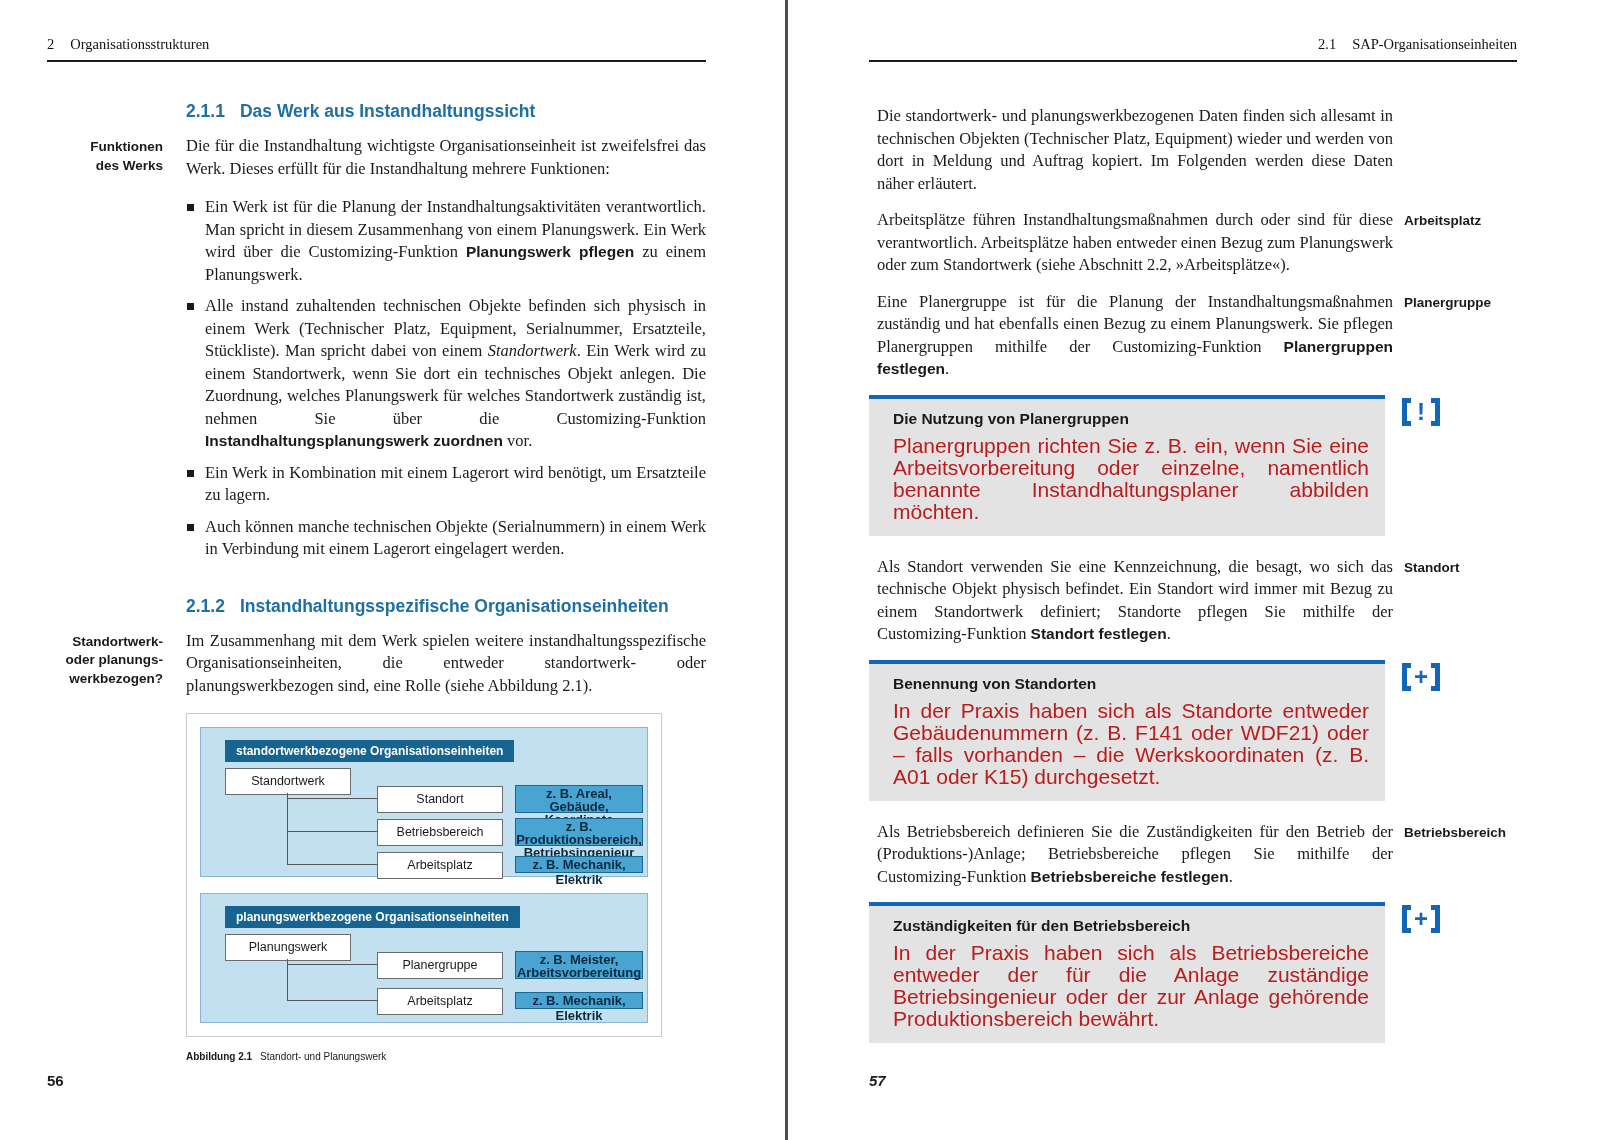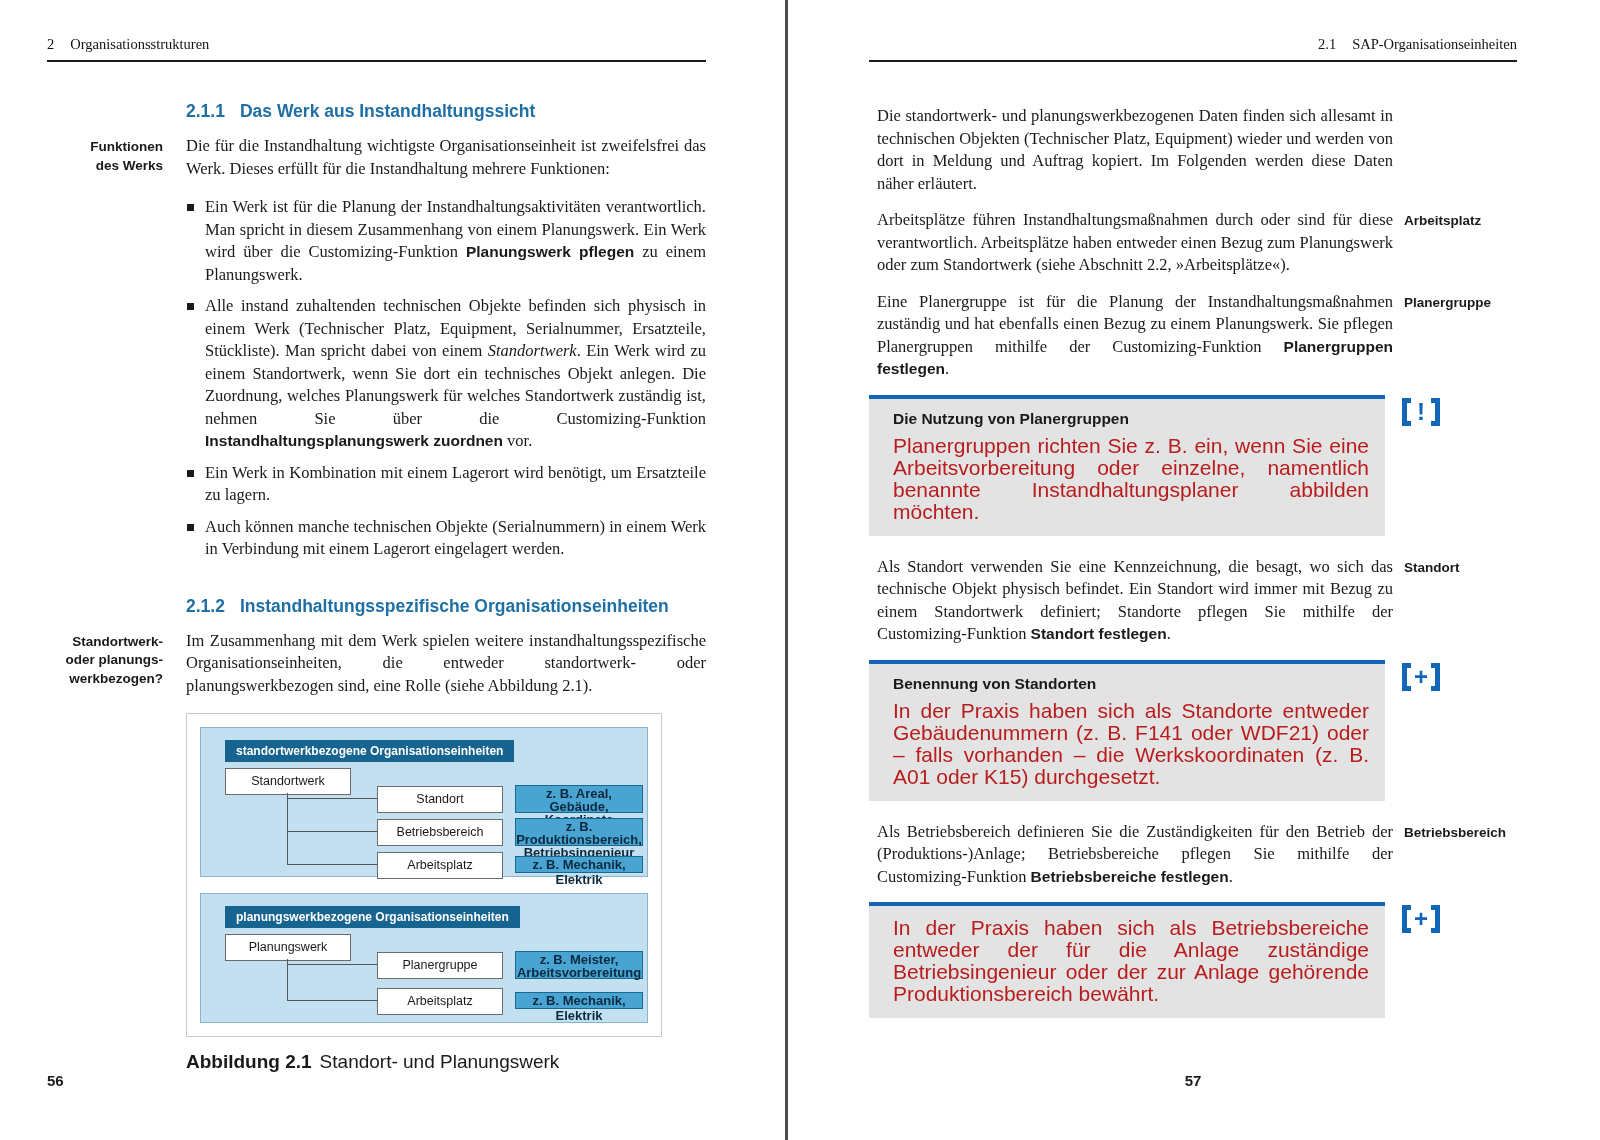--- a/index.html
+++ b/index.html
@@ -19,21 +19,21 @@
   .rh-left{left:47px;width:659px;text-align:left;}
   .rh-right{left:81px;width:648px;text-align:right;}
   .rh-num{margin-right:16px;}
   .rh-rule{position:absolute;top:60px;height:2px;background:#1a1a1a;}
   #page-left .rh-rule{left:47px;width:659px;}
   #page-right .rh-rule{left:81px;width:648px;}
 
   .page-number{position:absolute;top:1072px;font-family:"Liberation Sans","DejaVu Sans",sans-serif;
     font-size:15px;font-weight:bold;color:#1a1a1a;}
   #page-left .page-number{left:47px;}
-  #page-right .page-number{left:81px;width:648px;text-align:center;}
+  #page-right .page-number{left:81px;width:648px;text-align:left;font-style:italic;}
 
   
   .lp-body{position:absolute;left:47px;top:100px;width:659px;}
   .rp-body{position:absolute;left:81px;top:96px;width:648px;}
 
   .section-heading{font-family:"Liberation Sans","DejaVu Sans",sans-serif;font-size:17.5px;
     font-weight:bold;color:#1e6fa5;margin:0 0 13px 139px;line-height:22px;}
   .section-heading .sec-num{margin-right:15px;}
 
   .para-row{position:relative;width:659px;margin-bottom:14px;}
@@ -80,21 +80,21 @@
   .p1-r1{top:58px;} .p1-r2{top:91px;} .p1-r3{top:124px;}
   .p1-e1{top:57px;} .p1-e2{top:90px;} .p1-e3{top:128px;}
   .p1-v{left:86px;top:65px;height:72px;}
   .p1-h1{left:87px;top:70px;width:89px;} .p1-h2{left:87px;top:103px;width:89px;} .p1-h3{left:87px;top:136px;width:89px;}
   .p2-r1{top:58px;} .p2-r2{top:94px;}
   .p2-e1{top:57px;} .p2-e2{top:98px;}
   .p2-v{left:86px;top:65px;height:42px;}
   .p2-h1{left:87px;top:70px;width:89px;} .p2-h2{left:87px;top:106px;width:89px;}
 
   .fig-caption{margin:14px 0 0 139px;font-family:"Liberation Sans","DejaVu Sans",sans-serif;
-    font-size:19px;color:#1a1a1a;}
+    font-size:10px;color:#1a1a1a;}
   .fig-caption .cap-label{font-weight:bold;margin-right:8px;}
 
   
   .box-row{position:relative;width:648px;margin:14px 0 20px 0;}
   .info-box{width:516px;box-sizing:border-box;background:#e3e3e3;border-top:4px solid #1266b7;
     padding:11px 16px 13px 24px;font-family:"Liberation Sans","DejaVu Sans",sans-serif;}
   .info-box .box-title{font-size:15.5px;font-weight:bold;margin:0 0 7px 0;color:#1a1a1a;}
   .info-box .box-text{font-size:21px;line-height:22px;text-align:justify;color:#b91c1c;}
 
   .margin-icon{position:absolute;left:533px;top:2px;width:38px;height:30px;display:flex;
@@ -241,20 +241,21 @@
       </div>
     </div>
 
     <div class="para-row">
       <div class="margin-label-r">Betriebsbereich</div>
       <div class="para-text"><span>Als Betriebsbereich definieren Sie die Zuständigkeiten für den Betrieb der (Produktions-)Anlage; Betriebsbereiche pflegen Sie mithilfe der Customizing-Funktion </span><span class="b-sans">Betriebsbereiche festlegen</span><span>.</span></div>
     </div>
 
     <div class="box-row">
       <div class="info-box">
+        <div class="box-title">Zuständigkeiten für den Betriebsbereich</div>
         <div class="box-text">In der Praxis haben sich als Betriebsbereiche entweder der für die Anlage zuständige Betriebsingenieur oder der zur Anlage gehörende Produktionsbereich bewährt.</div>
       </div>
       <div class="margin-icon">
         <span class="bracket l"></span>
           <span class="icon-glyph">+</span>
           <span class="bracket r"></span>
       </div>
     </div>
 
   </div>

